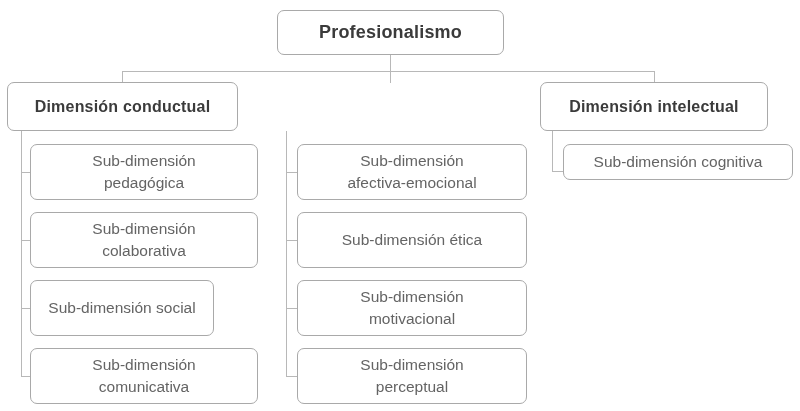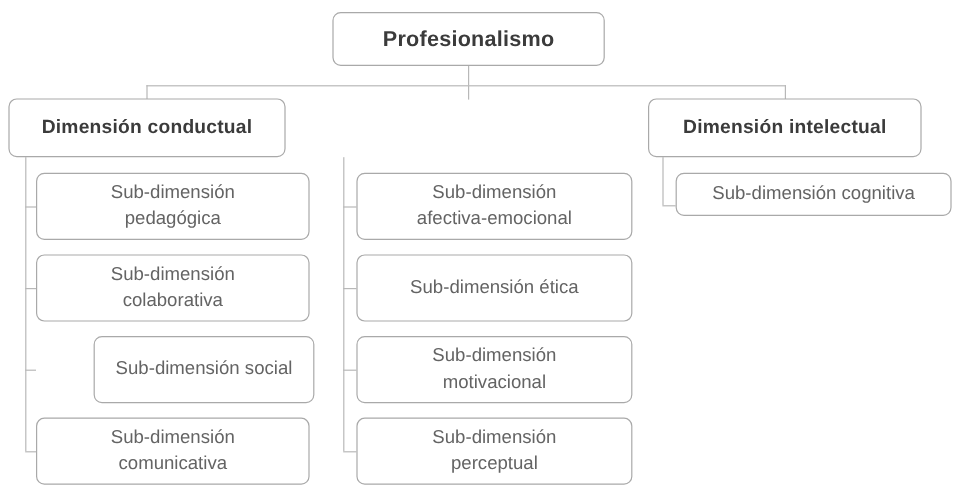--- a/index.html
+++ b/index.html
@@ -77,21 +77,21 @@
 
   <div class="node dim" style="left:7px; top:82px; width:231px; height:49px;">Dimensión conductual</div>
 
   <div class="node root" style="left:277px; top:10px; width:227px; height:45px;">Profesionalismo</div>
   <div class="node dim" style="left:540px; top:82px; width:228px; height:49px;">Dimensión intelectual</div>
 
   <div class="node sub" style="left:30px; top:144px; width:228px; height:56px;">Sub-dimensión
 pedagógica</div>
   <div class="node sub" style="left:30px; top:212px; width:228px; height:56px;">Sub-dimensión
 colaborativa</div>
-  <div class="node sub" style="left:30px; top:280px; width:184px; height:56px;margin-left:48px;">Sub-dimensión social</div>
+  <div class="node sub" style="left:30px; top:280px; width:184px; height:56px;">Sub-dimensión social</div>
   <div class="node sub" style="left:30px; top:348px; width:228px; height:56px;">Sub-dimensión
 comunicativa</div>
 
   <div class="node sub" style="left:297px; top:144px; width:230px; height:56px;">Sub-dimensión
 afectiva-emocional</div>
   <div class="node sub" style="left:297px; top:212px; width:230px; height:56px;">Sub-dimensión ética</div>
   <div class="node sub" style="left:297px; top:280px; width:230px; height:56px;">Sub-dimensión
 motivacional</div>
   <div class="node sub" style="left:297px; top:348px; width:230px; height:56px;">Sub-dimensión
 perceptual</div>

